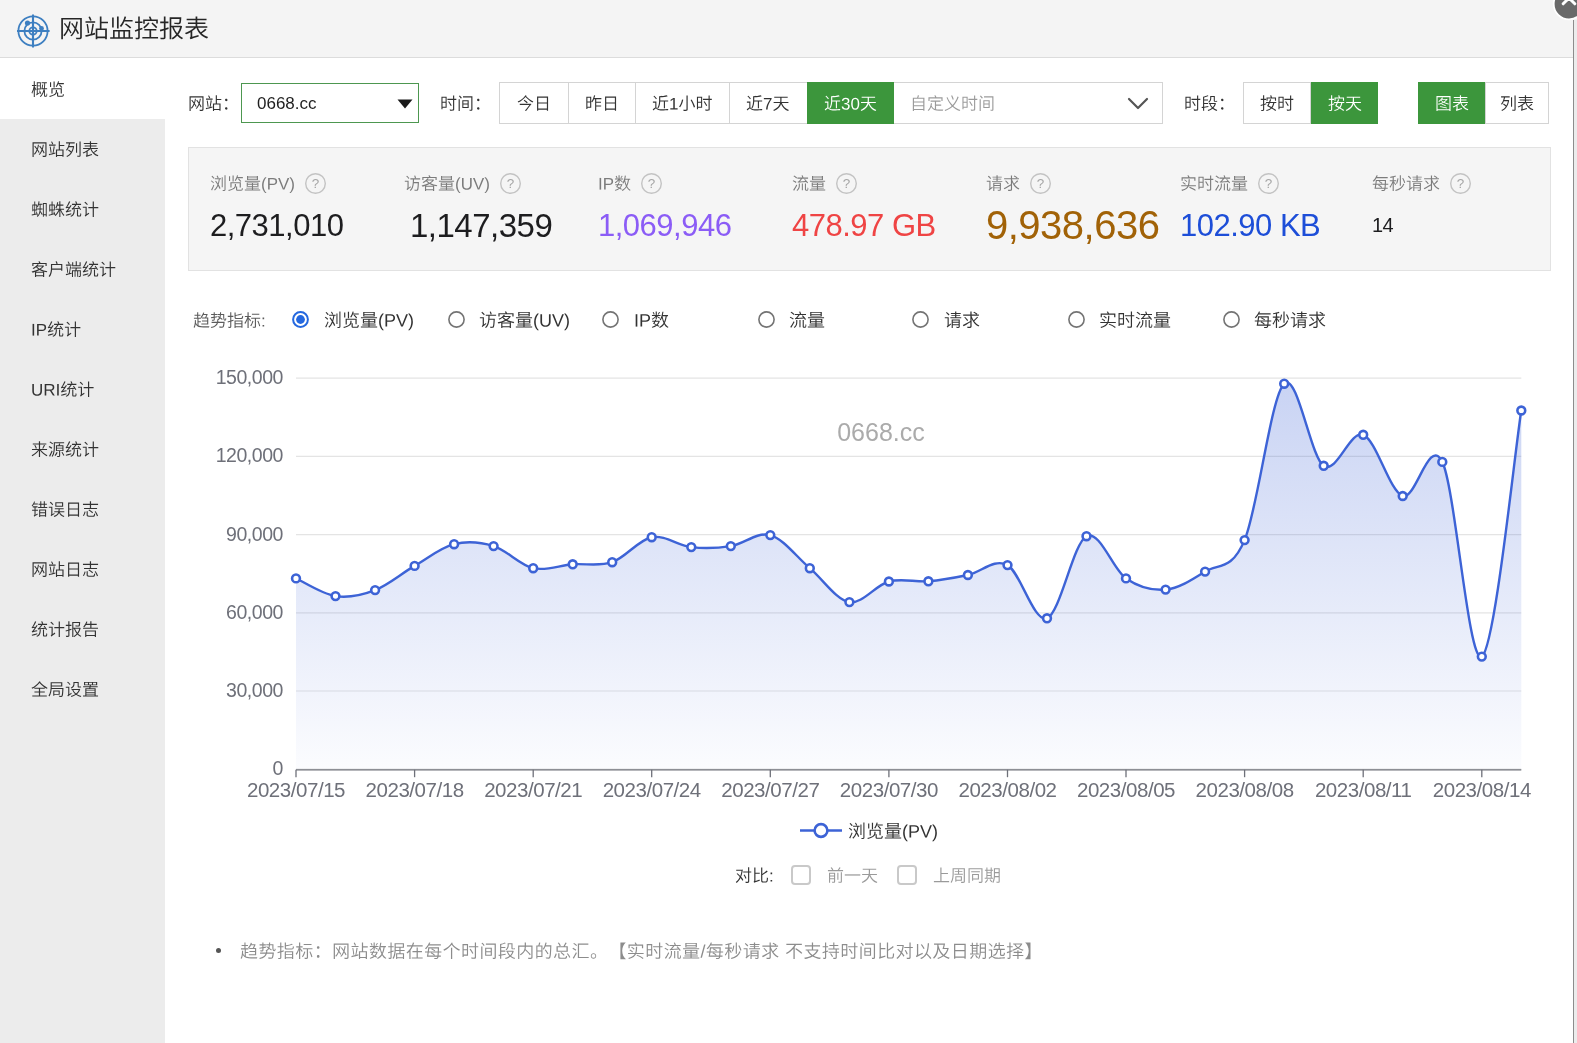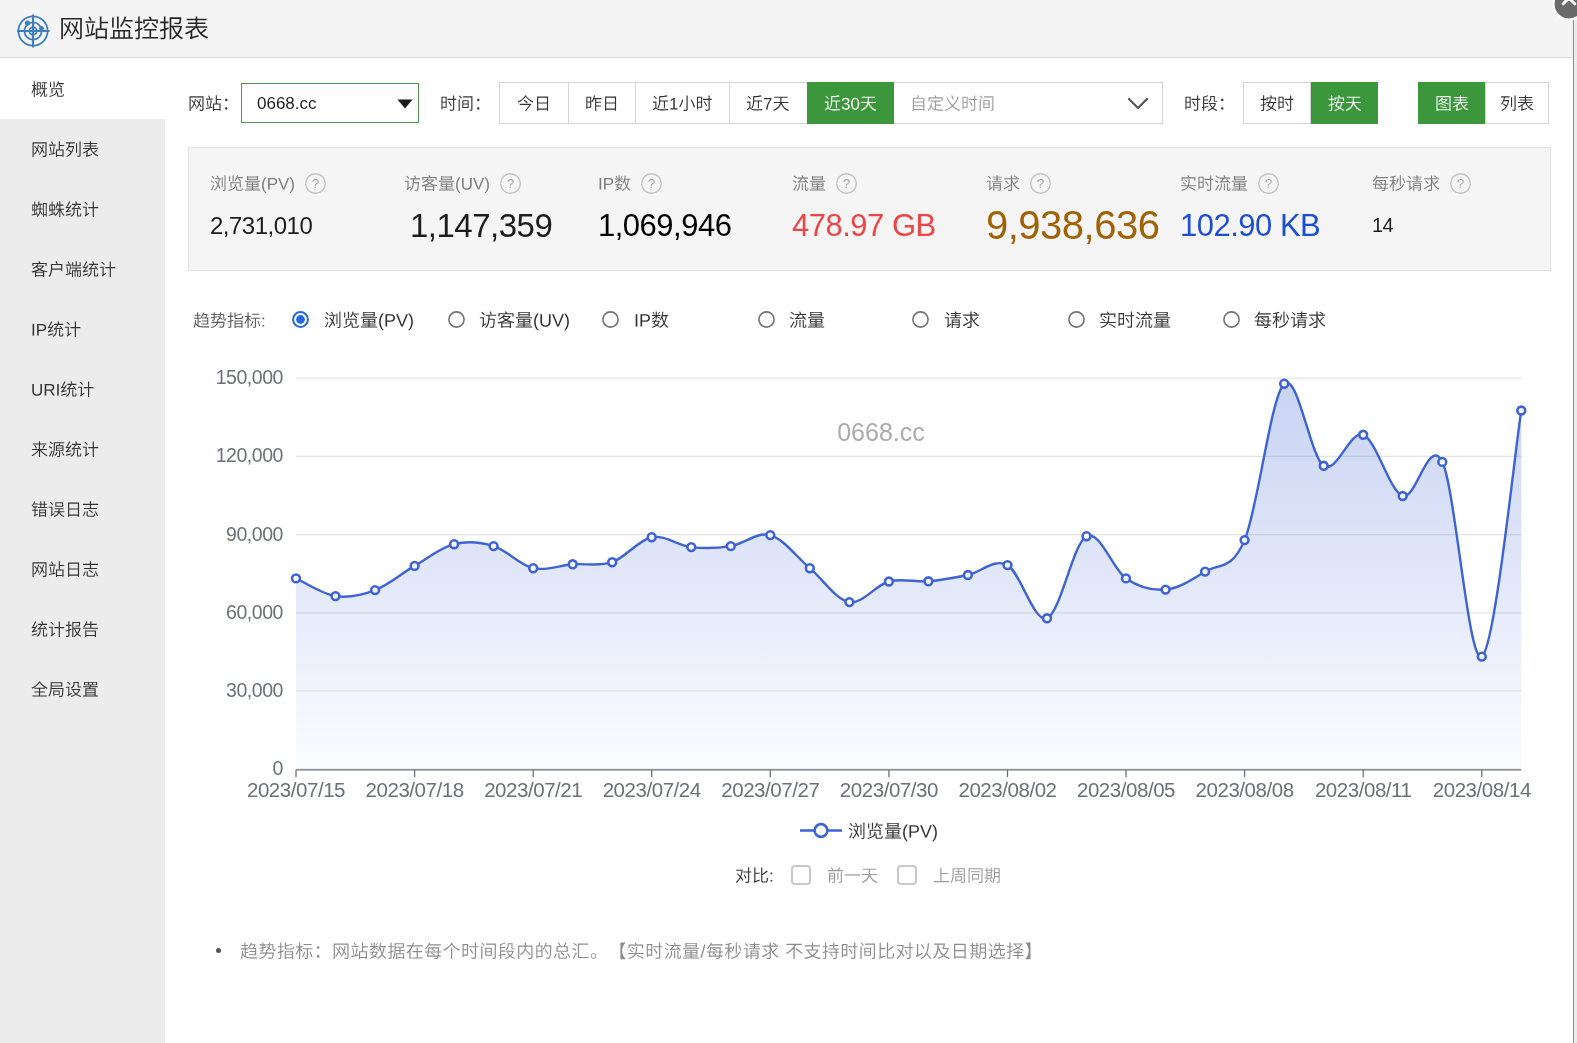--- a/index.html
+++ b/index.html
@@ -232,21 +232,21 @@
       <use href="#gL28" transform="translate(51.0 0) scale(0.00830 -0.00830)"></use>
       <use href="#gL50" transform="translate(56.7 0) scale(0.00830 -0.00830)"></use>
       <use href="#gL56" transform="translate(68.0 0) scale(0.00830 -0.00830)"></use>
       <use href="#gL29" transform="translate(79.3 0) scale(0.00830 -0.00830)"></use>
     </g>
   </svg>
 <svg class="abs" style="left:305.0px;top:172.5px" width="21" height="21">
     <circle cx="10.5" cy="10.5" r="9.8" fill="none" stroke="#c3c3c3" stroke-width="1.4"></circle>
     <text x="10.5" y="15.3" text-anchor="middle" font-size="13.5" fill="#a6a6a6" font-family="Liberation Sans">?</text>
   </svg>
-<div class="abs" style="left:210px;top:210px;font-size:24px;color:#1d1d1f;letter-spacing:-0.5px;line-height:31px">2,731,010</div>
+<div class="abs" style="left:210px;top:210px;font-size:31px;color:#1d1d1f;letter-spacing:-0.5px;line-height:31px">2,731,010</div>
 <svg style="position:absolute;left:404.0px;top:172.7px;overflow:visible" width="87" height="23">
     <g fill="#7c7c7c" transform="translate(0 16.6)">
       <use href="#gC8bbf" transform="translate(0.0 0) scale(0.01700 -0.01700)"></use>
       <use href="#gC5ba2" transform="translate(17.0 0) scale(0.01700 -0.01700)"></use>
       <use href="#gC91cf" transform="translate(34.0 0) scale(0.01700 -0.01700)"></use>
       <use href="#gL28" transform="translate(51.0 0) scale(0.00830 -0.00830)"></use>
       <use href="#gL55" transform="translate(56.7 0) scale(0.00830 -0.00830)"></use>
       <use href="#gL56" transform="translate(68.9 0) scale(0.00830 -0.00830)"></use>
       <use href="#gL29" transform="translate(80.3 0) scale(0.00830 -0.00830)"></use>
     </g>
@@ -260,21 +260,21 @@
     <g fill="#7c7c7c" transform="translate(0 16.6)">
       <use href="#gL49" transform="translate(0.0 0) scale(0.00830 -0.00830)"></use>
       <use href="#gL50" transform="translate(4.7 0) scale(0.00830 -0.00830)"></use>
       <use href="#gC6570" transform="translate(16.1 0) scale(0.01700 -0.01700)"></use>
     </g>
   </svg>
 <svg class="abs" style="left:641.1px;top:172.5px" width="21" height="21">
     <circle cx="10.5" cy="10.5" r="9.8" fill="none" stroke="#c3c3c3" stroke-width="1.4"></circle>
     <text x="10.5" y="15.3" text-anchor="middle" font-size="13.5" fill="#a6a6a6" font-family="Liberation Sans">?</text>
   </svg>
-<div class="abs" style="left:598px;top:210px;font-size:31px;color:#000000;letter-spacing:-0.5px;line-height:31px">1,069,946</div>
+<div class="abs" style="left:598px;top:210px;font-size:31px;color:#8b5cf6;letter-spacing:-0.5px;line-height:31px">1,069,946</div>
 <svg style="position:absolute;left:792.0px;top:172.7px;overflow:visible" width="35" height="23">
     <g fill="#7c7c7c" transform="translate(0 16.6)">
       <use href="#gC6d41" transform="translate(0.0 0) scale(0.01700 -0.01700)"></use>
       <use href="#gC91cf" transform="translate(17.0 0) scale(0.01700 -0.01700)"></use>
     </g>
   </svg>
 <svg class="abs" style="left:836.0px;top:172.5px" width="21" height="21">
     <circle cx="10.5" cy="10.5" r="9.8" fill="none" stroke="#c3c3c3" stroke-width="1.4"></circle>
     <text x="10.5" y="15.3" text-anchor="middle" font-size="13.5" fill="#a6a6a6" font-family="Liberation Sans">?</text>
   </svg>

